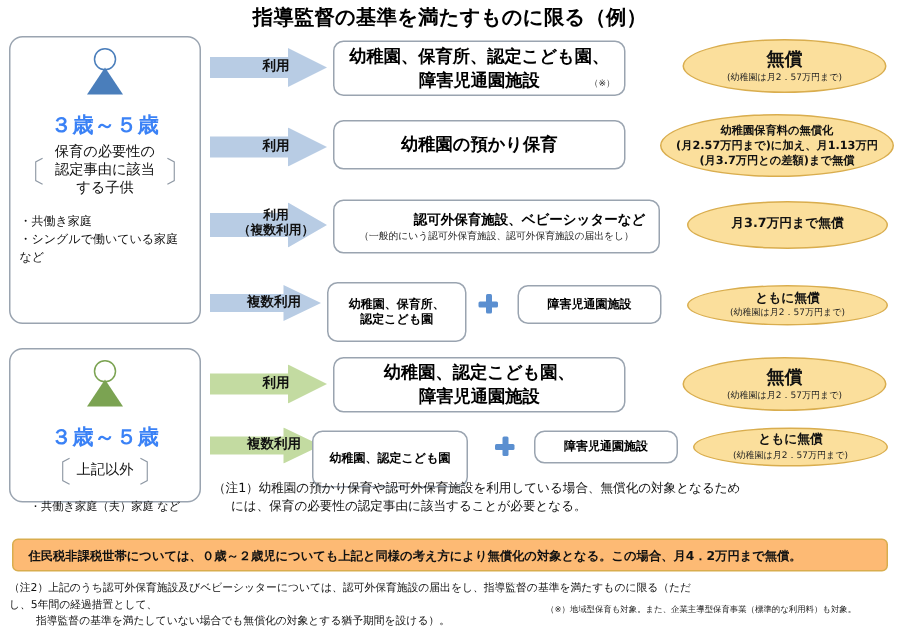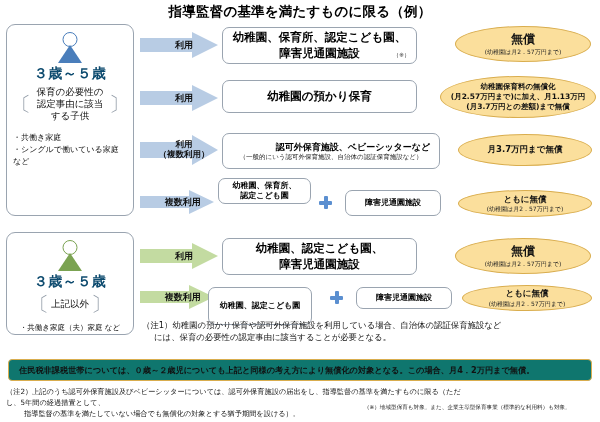--- a/index.html
+++ b/index.html
@@ -74,22 +74,22 @@
     border-bottom: 18px solid #4a7ebb;
   }
   .card2 .person-head { border-color: #7ba352; }
   .card2 .person-body { border-bottom-color: #7ba352; }
 
   .age-label {
     text-align: center;
     font-size: 14px;
     font-weight: bold;
     letter-spacing: 0.5px;
-    margin-top: 1px;
-    color: #0c4a6e;
+    margin-top: 11px;
+    color: #3b82f6;
   }
   .bracket-row {
     display: flex;
     align-items: center;
     justify-content: center;
     margin-top: 3px;
     padding: 0 4px;
   }
   .bracket {
     font-size: 20px;
@@ -242,21 +242,21 @@
     left: 8px;
     top: 359px;
     width: 584px;
     height: 22px;
     border: 1.4px solid #d9ad4e;
     border-radius: 4px;
     box-sizing: border-box;
     display: flex;
     align-items: center;
     padding-left: 10px;
-    background: #0f766e;
+    background: #fdba74;
   }
   .highlight-text {
     font-size: 8.2px;
     font-weight: bold;
     color: #111;
   }
 
   .note2 {
     position: absolute;
     left: 6px;
@@ -360,37 +360,37 @@
       <svg viewBox="0 0 78 30" preserveAspectRatio="none">
         <polygon points="0,7 52,7 52,0 78,15 52,30 52,23 0,23" fill="#b8cce4"></polygon>
       </svg>
     </div>
     <div class="arrow-label two-line" style="white-space:pre-line">利用
 （複数利用）</div>
   </div>
 
   <div class="svc-box" style="left:222px; top:133px; width:218px; height:36px;">
     <div class="svc-main sm">認可外保育施設、ベビーシッターなど</div>
-    <div class="svc-sub">（一般的にいう認可外保育施設、自治体の認証保育施設など）</div>
+    <div class="svc-sub">（一般的にいう認可外保育施設、認可外保育施設の届出をし）</div>
   </div>
 
   <div class="ellipse" style="left:458px; top:134px; width:134px; height:32px;">
     <div class="ell-main sm">月3.7万円まで無償</div>
   </div>
 
   <div class="arrow" style="left:140px; top:190px; width:74px; height:24px;">
     <div class="arrow-shape">
       <svg viewBox="0 0 74 24" preserveAspectRatio="none">
         <polygon points="0,6 49,6 49,0 74,12 49,24 49,18 0,18" fill="#b8cce4"></polygon>
       </svg>
     </div>
     <div class="arrow-label">複数利用</div>
   </div>
 
-  <div class="svc-box" style="left:218px; top:178px; width:93px; height:26px; border-width:1px;font-family:Liberation Serif, serif;">
+  <div class="svc-box" style="left:218px; top:188px; width:93px; height:40px; border-width:1px;font-family:Liberation Serif, serif;">
     <div class="svc-main xs" style="white-space:pre-line">幼稚園、保育所、
 認定こども園</div>
   </div>
 
   <div class="plus" style="left:319px; top:196px;"></div>
 
   <div class="svc-box" style="left:345px; top:190px; width:96px; height:26px; border-width:1px;">
     <div class="svc-main xs">障害児通園施設</div>
   </div>
 
@@ -436,21 +436,21 @@
   <div class="svc-box" style="left:356px; top:287px; width:96px; height:22px; border-width:1px;">
     <div class="svc-main xs">障害児通園施設</div>
   </div>
 
   <div class="ellipse" style="left:462px; top:285px; width:130px; height:26px;">
     <div class="ell-main sm">ともに無償</div>
     <div class="ell-sub">(幼稚園は月2．57万円まで)</div>
   </div>
 
   <div class="note1">
-    <span>（注1）幼稚園の預かり保育や認可外保育施設を利用している場合、自治体の認証保育施設など</span>
+    <span>（注1）幼稚園の預かり保育や認可外保育施設を利用している場合、無償化の対象となるため</span>
     <span class="indent">には、保育の必要性の認定事由に該当することが必要となる。</span>
   </div>
 
   <div class="highlight-box">
     <span class="highlight-text">住民税非課税世帯については、０歳～２歳児についても上記と同様の考え方により無償化の対象となる。この場合、月4．2万円まで無償。</span>
   </div>
 
   <div class="note2">
     <span>（注2）上記のうち認可外保育施設及びベビーシッターについては、認可外保育施設の届出をし、指導監督の基準を満たすものに限る（ただし、5年間の経過措置として、</span>
     <span class="indent">指導監督の基準を満たしていない場合でも無償化の対象とする猶予期間を設ける）。</span>

